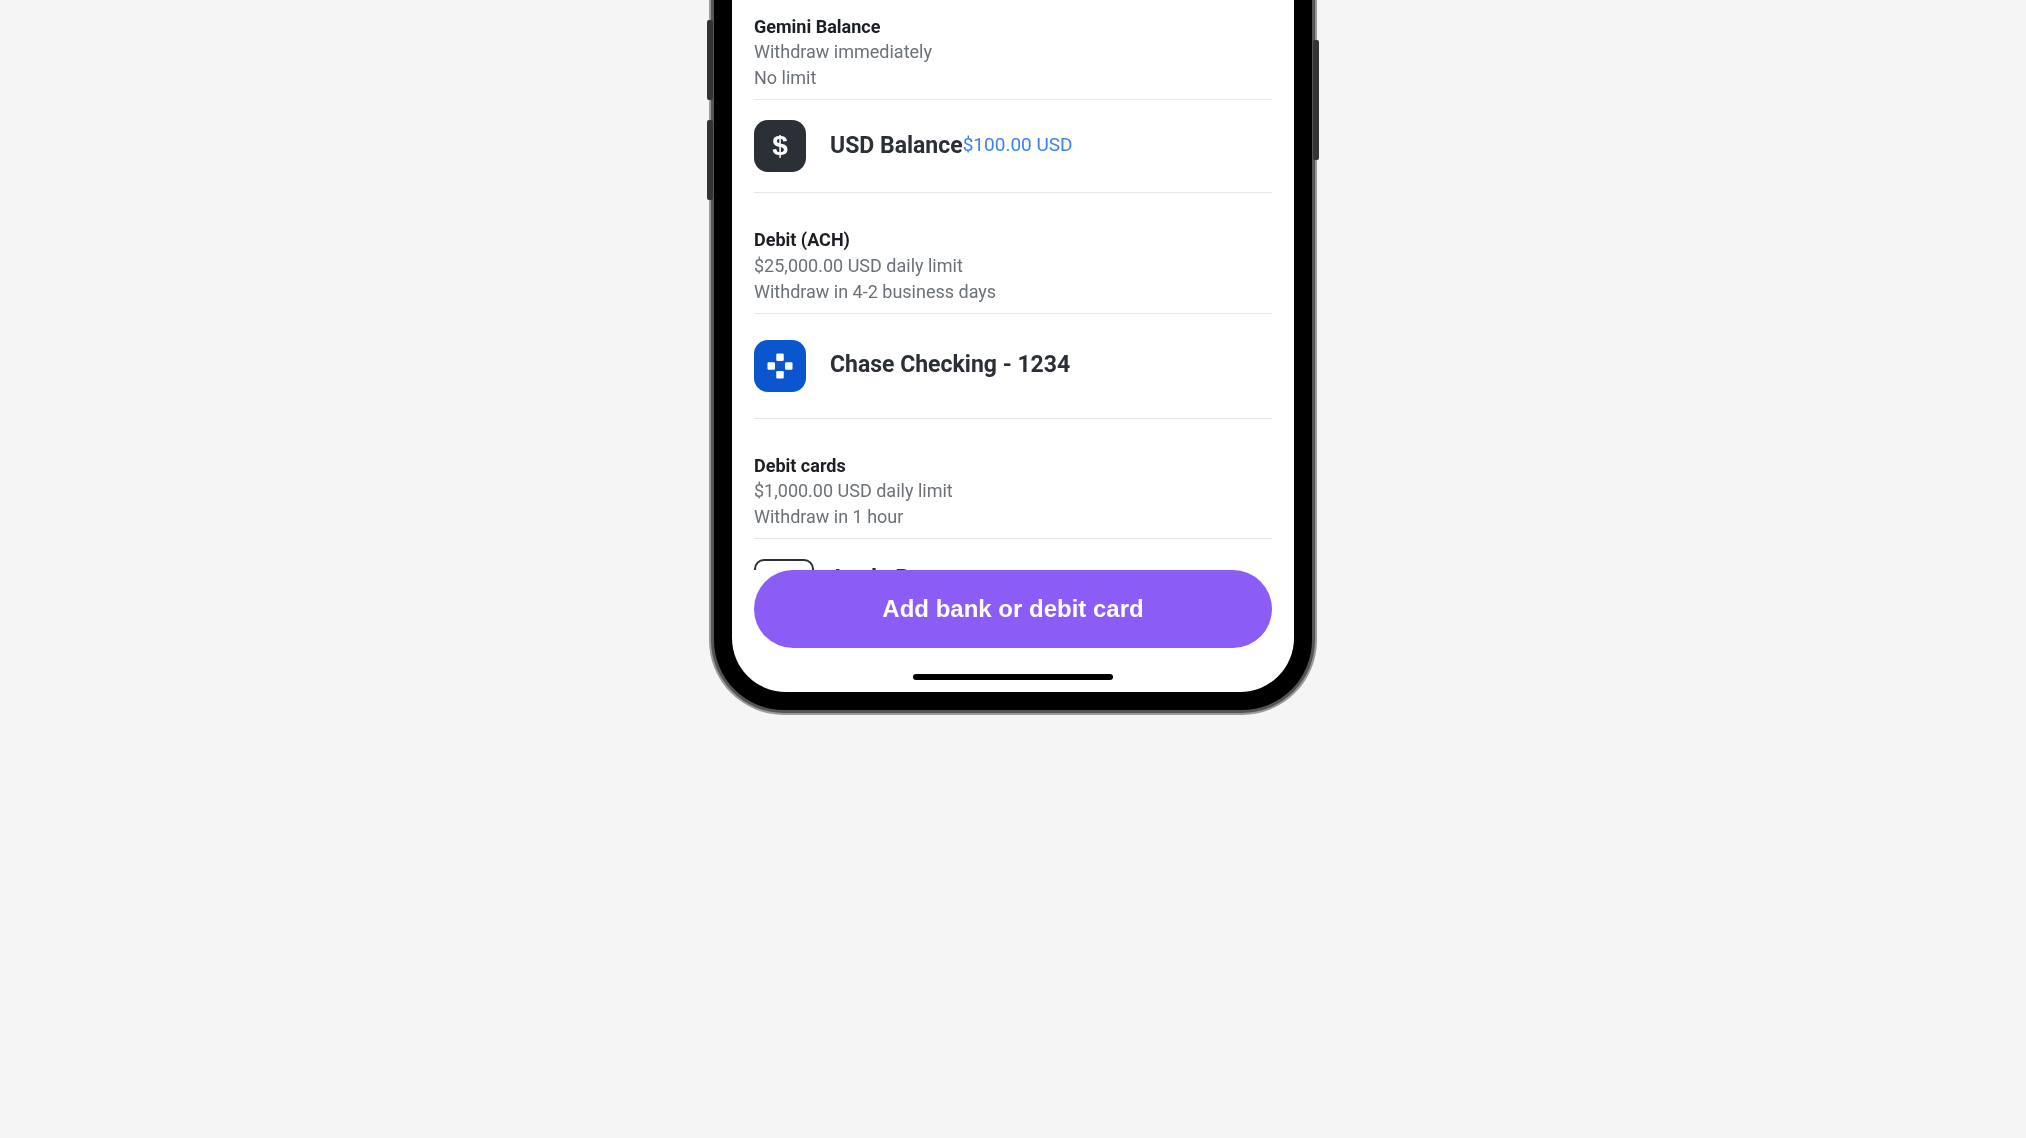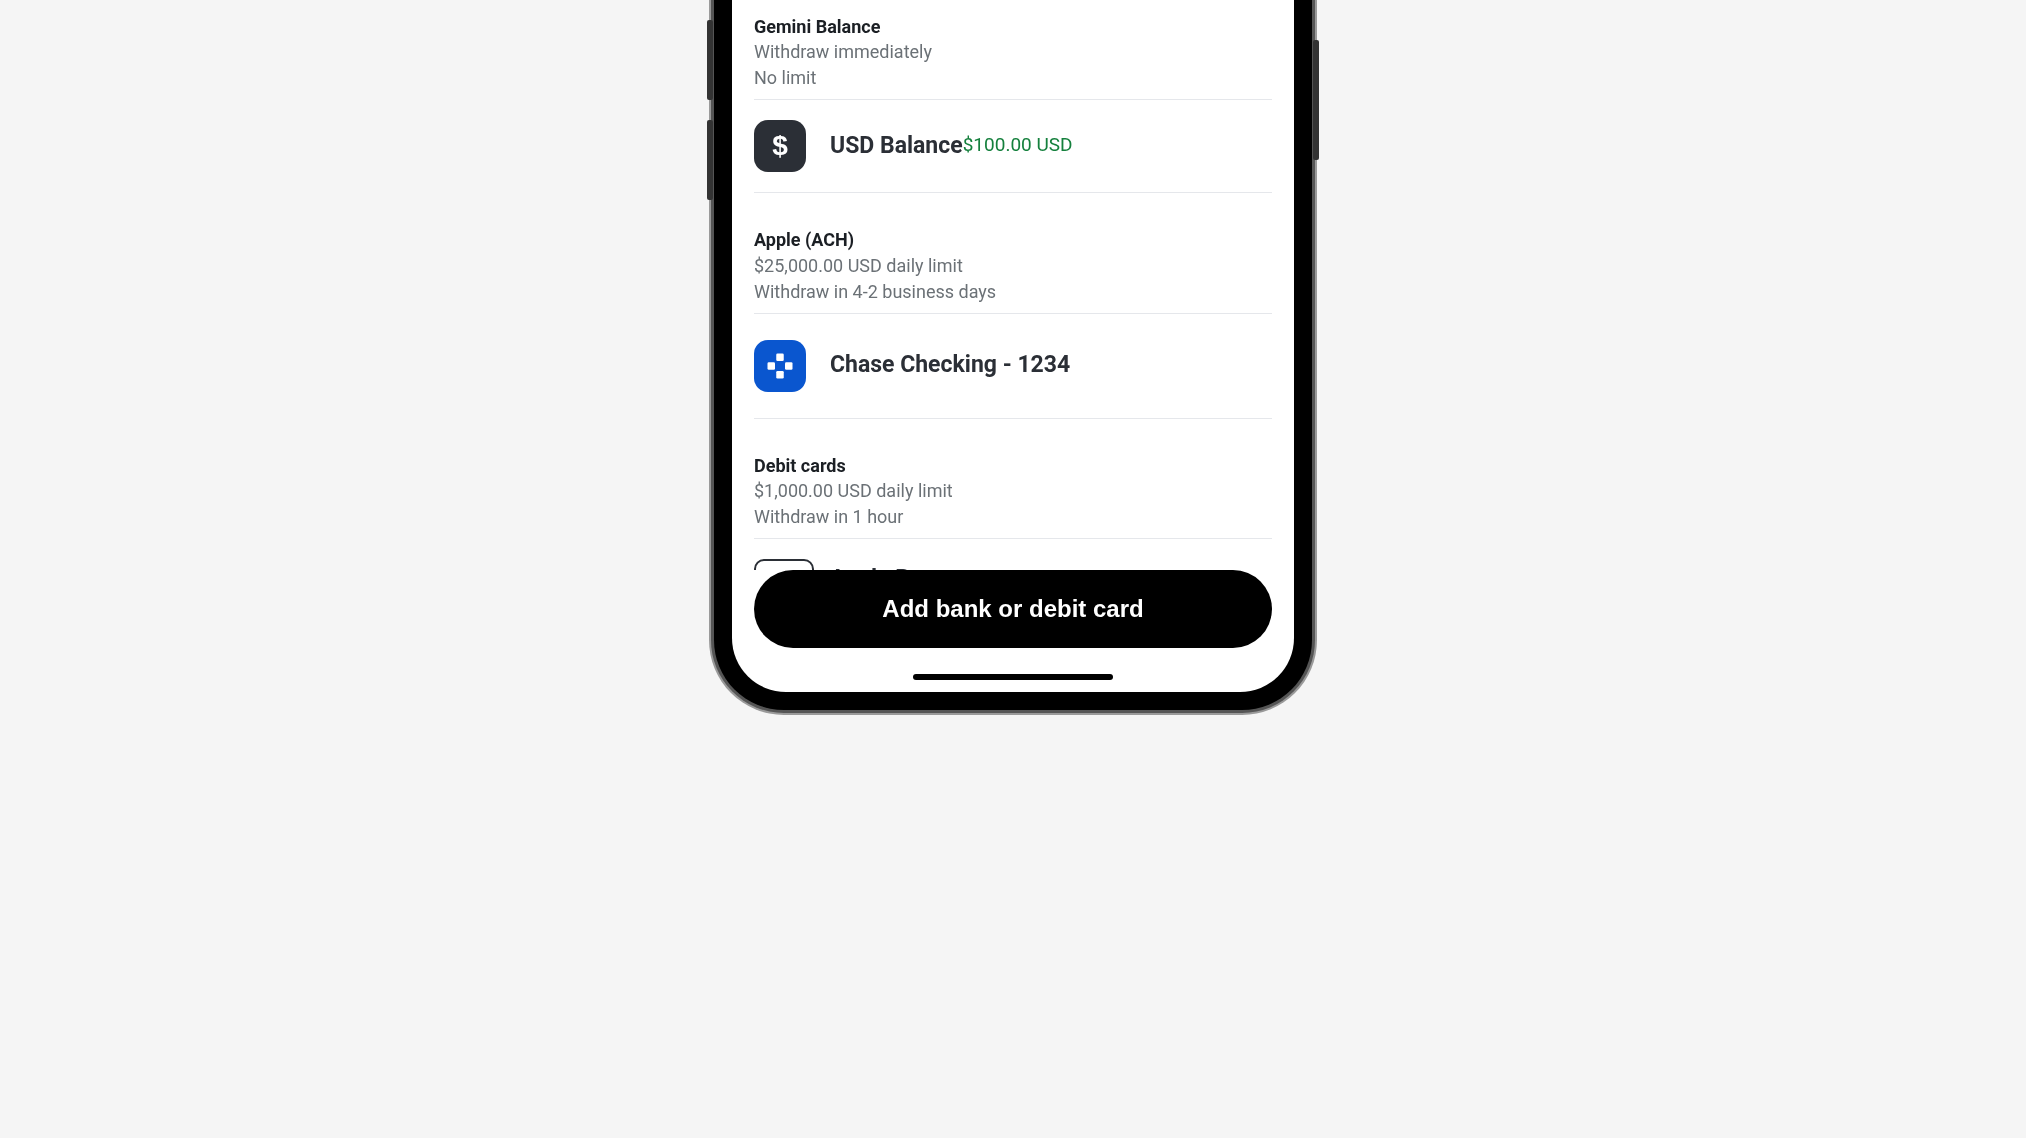--- a/index.html
+++ b/index.html
@@ -96,21 +96,21 @@
   }
   .item-text { display: flex; flex-direction: row; }
   .item-title {
     font-size: 23px;
     font-weight: 700;
     color: #2b2f36;
     line-height: 1.25;
   }
   .item-sub {
     font-size: 19px;
-    color: #15803d;
+    color: #3b82f6;
     line-height: 1.4;
   }
   .group-spacer { height: 28px; }
 
   
   .usd-icon {
     background: #2b2f36;
     border-radius: 14px;
   }
   .usd-icon span {
@@ -135,21 +135,21 @@
 
   
   .cta-wrap {
     padding: 0 22px 44px;
   }
   .cta-btn {
     width: 100%;
     height: 78px;
     border: none;
     border-radius: 39px;
-    background: #000000;
+    background: #8b5cf6;
     color: #fff;
     font-size: 24px;
     font-weight: 600;
     cursor: pointer;
   }
 </style>
 </head>
 <body>
 
 <div class="device-frame">
@@ -175,21 +175,21 @@
         <div class="item-text">
           <div class="item-title">USD Balance</div>
           <div class="item-sub">$100.00 USD</div>
         </div>
       </div>
       <hr class="hr-thin">
 
       <div class="group-spacer"></div>
 
       <div class="section-hdr">
-        <div class="section-title">Apple (ACH)</div>
+        <div class="section-title">Debit (ACH)</div>
         <div class="section-sub">$25,000.00 USD daily limit</div>
         <div class="section-sub">Withdraw in 4-2 business days</div>
       </div>
       <div style="height:6px"></div>
       <hr class="hr-thin">
       <div class="list-item" style="padding:26px 0">
         <div class="item-icon chase-icon">
           <svg viewBox="0 0 24 24" width="30" height="30">
 
             <rect x="9" y="2" width="6" height="6" rx="1" fill="#fff"></rect>

